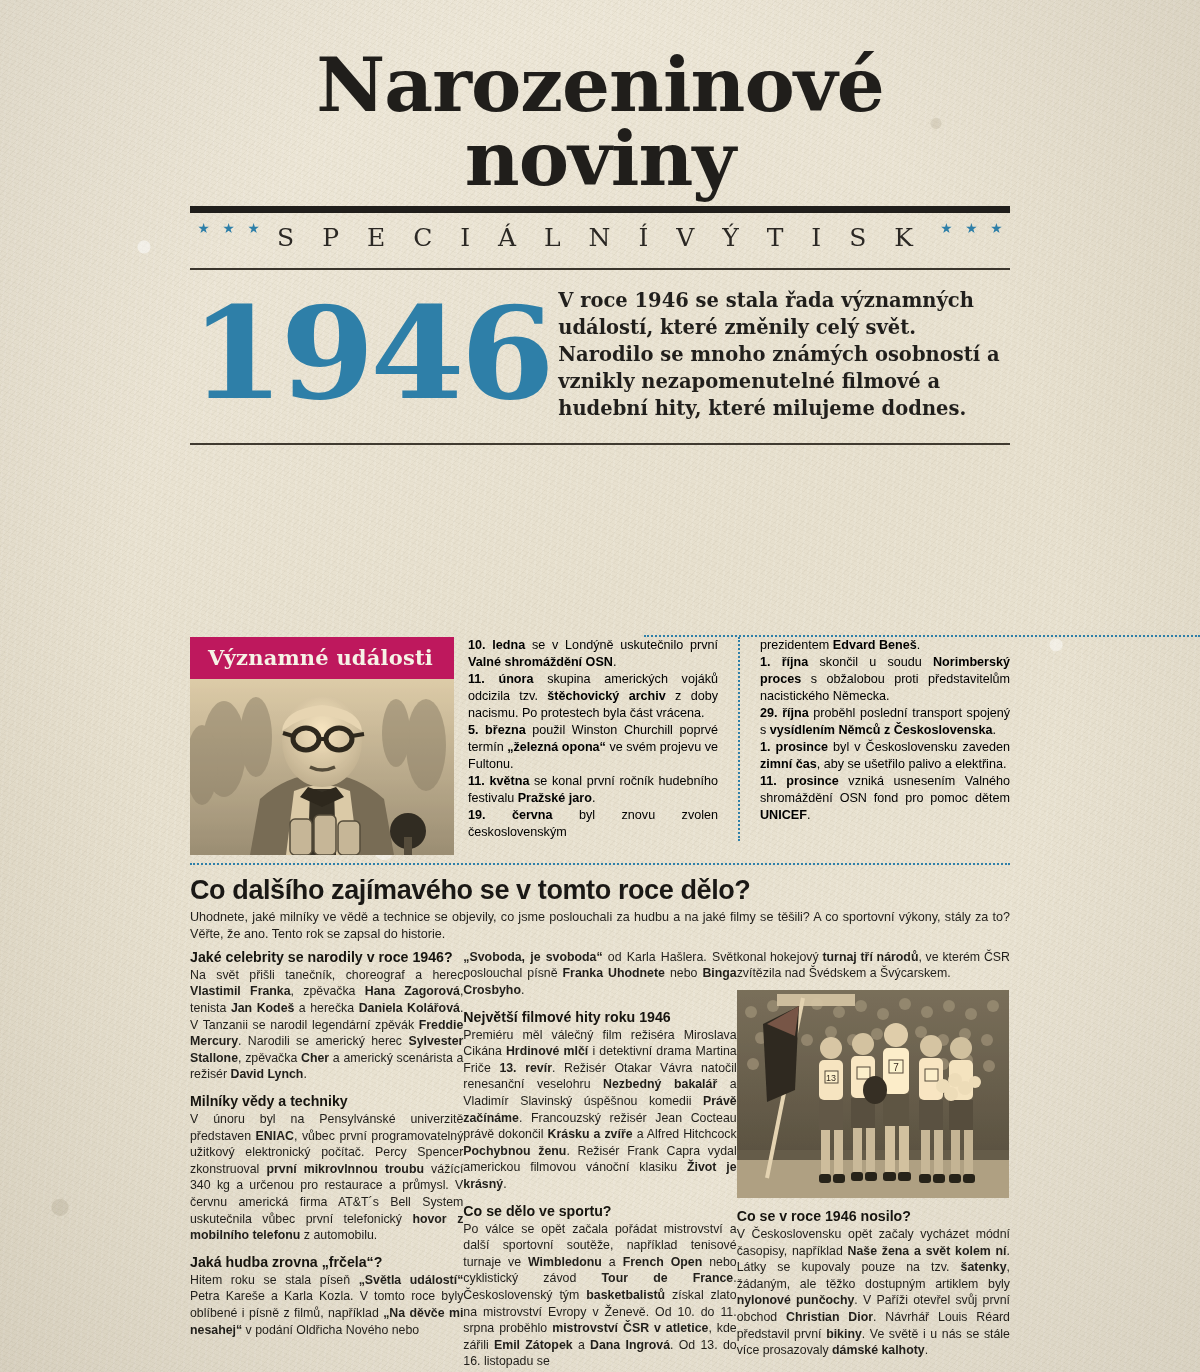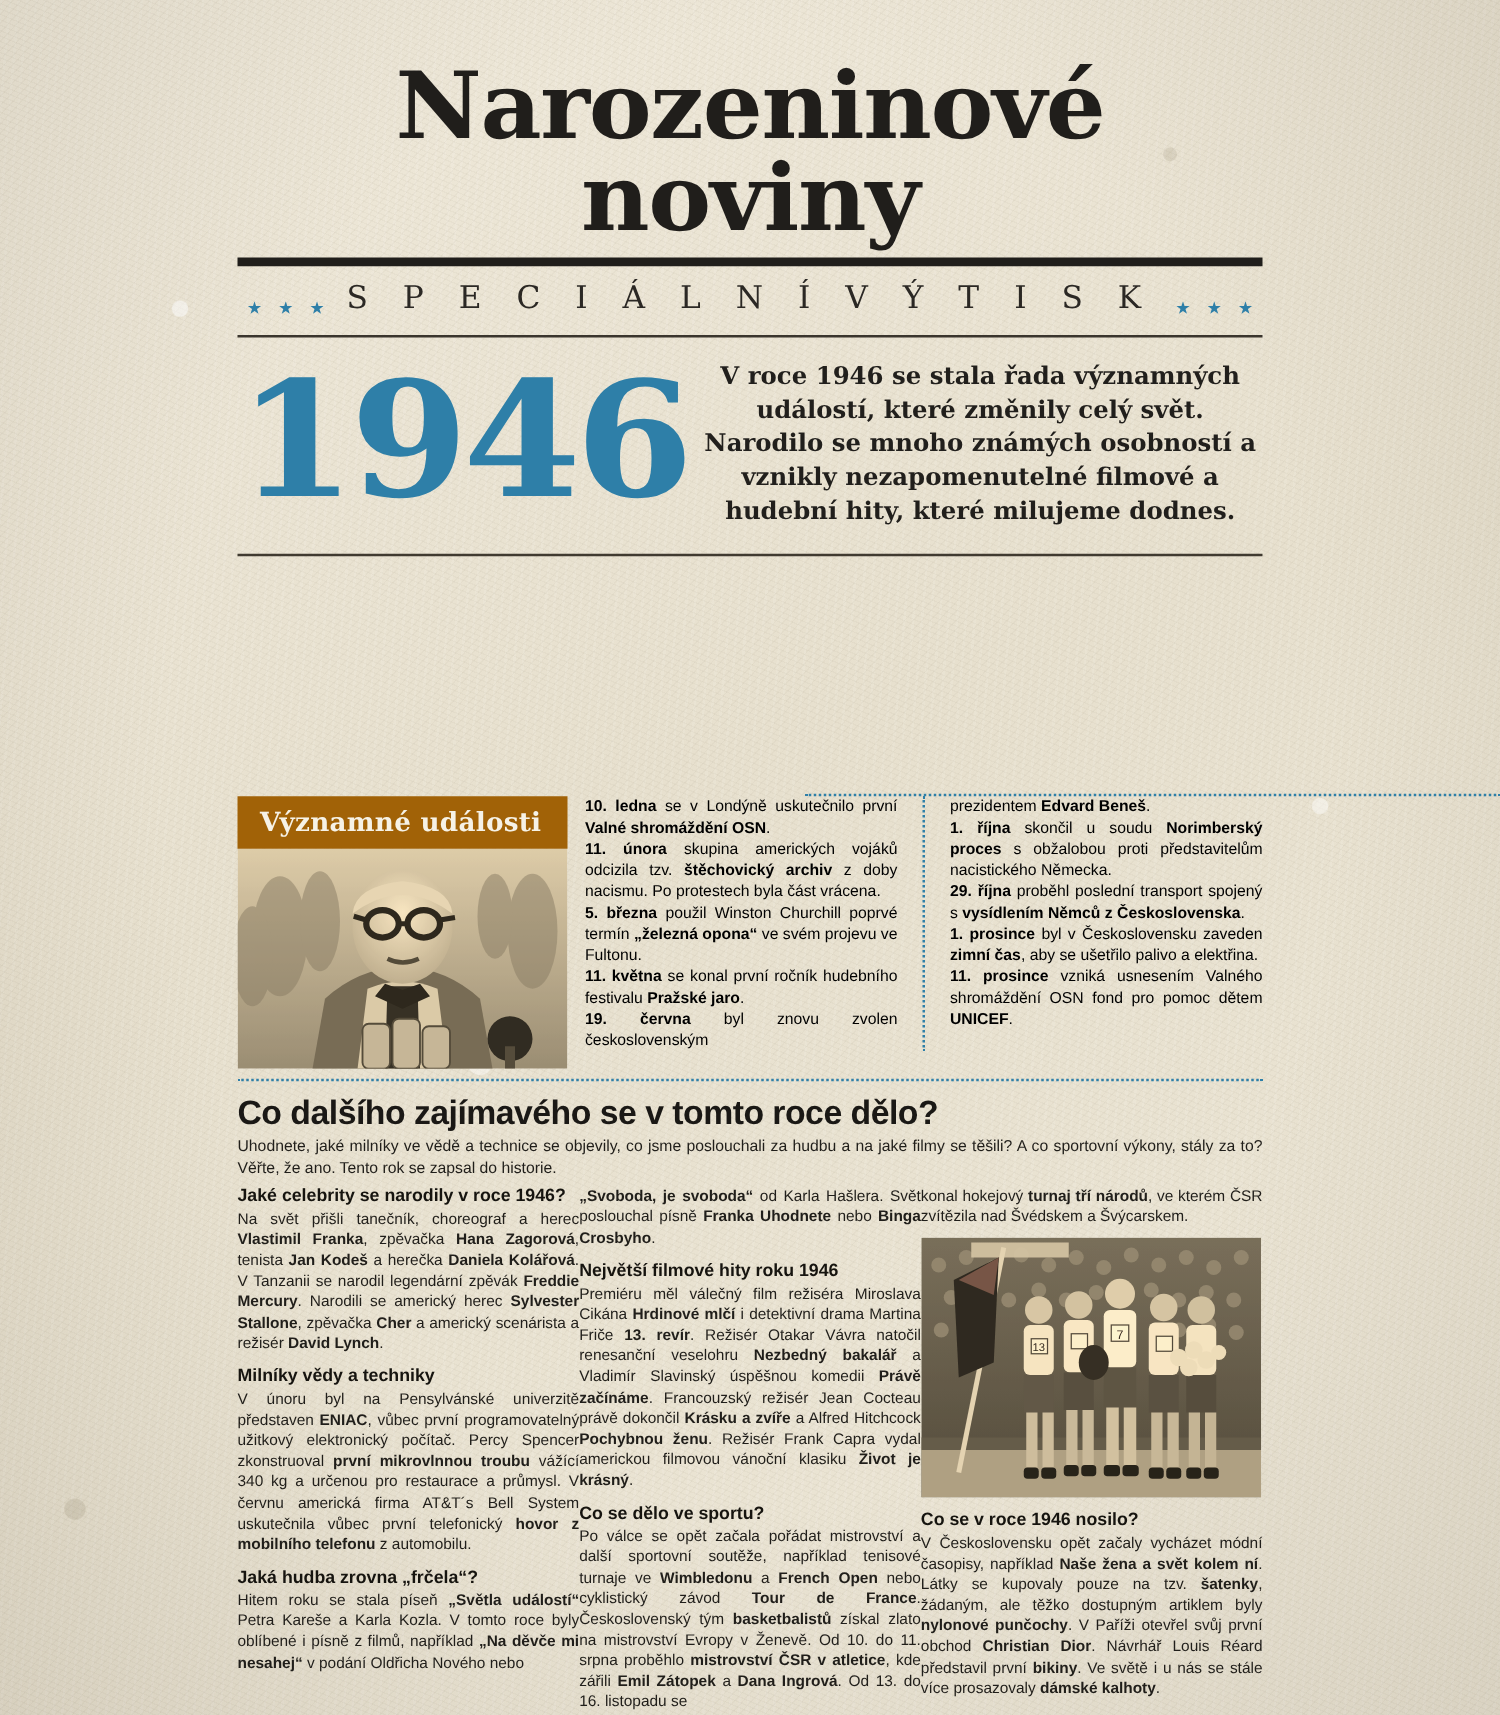--- a/index.html
+++ b/index.html
@@ -46,21 +46,21 @@
     color:#201e1b;
     margin:0 auto;
     width:820px;
     transform:scaleX(1.02);
   }
   .mast-rule{
     width:820px;height:7px;background:#201e1b;margin:10px auto 0;
   }
   .mast-sub{
     width:820px;margin:10px auto 16px;
-    display:flex;align-items:flex-end;justify-content:center;gap:18px;
+    display:flex;align-items:flex-start;justify-content:center;gap:18px;
   }
   .mast-sub .sub-text{
     font-family:"DejaVu Serif", serif;
     font-size:25px;letter-spacing:10px;color:#2b2824;font-weight:400;
     white-space:nowrap;
   }
   .stars{display:flex;gap:14px;}
   .star{
     width:11px;height:11px;background:#2e7fa8;
     clip-path:polygon(50% 0,61% 35%,98% 35%,68% 57%,79% 91%,50% 70%,21% 91%,32% 57%,2% 35%,39% 35%);
@@ -75,34 +75,34 @@
     font-family:"DejaVu Serif", serif;
     font-weight:700;font-size:128px;line-height:.93;color:#2e7fa8;
     letter-spacing:-4px;
     flex:0 0 auto;
     transform:scaleX(1.06);
     transform-origin:left center;
   }
   .hero-text{
     font-family:"DejaVu Serif", serif;
     font-weight:700;font-size:19.5px;line-height:1.38;color:#211f1c;
-    flex:1 1 auto;padding-top:4px;text-align:center;
+    flex:1 1 auto;padding-top:4px;
   }
   .hero-rule{width:820px;height:2px;background:#403a30;margin:20px auto 0;}
 
   
   .band{height:190px;}
 
   
   .events{
     width:820px;margin:0 auto;display:flex;gap:0;align-items:flex-start;
   }
   .ev-photo-wrap{width:264px;flex:0 0 264px;}
   .ev-label{
-    background:#a16207;color:#f6f2e6;
+    background:#be185d;color:#f6f2e6;
     font-family:"DejaVu Serif", serif;font-weight:700;font-size:21px;
     padding:8px 0 9px 18px;letter-spacing:.2px;
   }
   .photo{
     width:264px;height:176px;position:relative;overflow:hidden;
     filter:sepia(.42) contrast(1.06) brightness(.99);
   }
   .photo-athl{width:272px;height:208px;}
   .ev-cols{flex:1 1 auto;display:flex;gap:18px;padding-left:14px;}
   .ev-col{flex:1 1 0;font-size:12.6px;line-height:1.355;text-align:justify;

